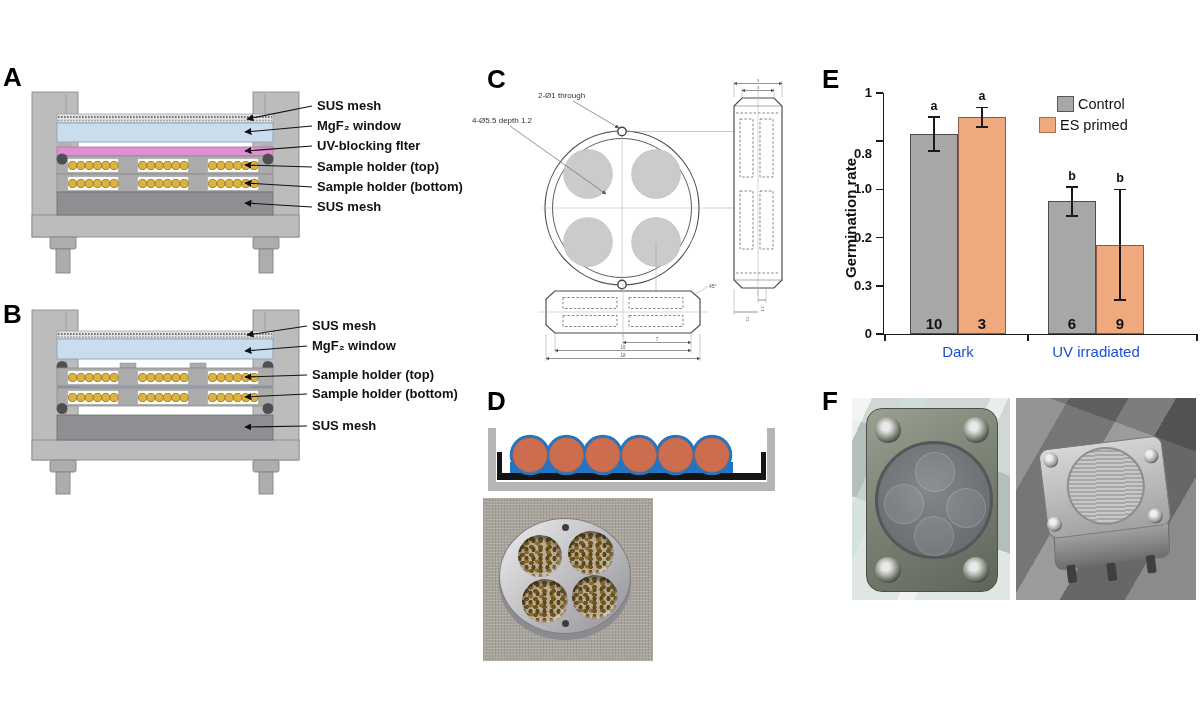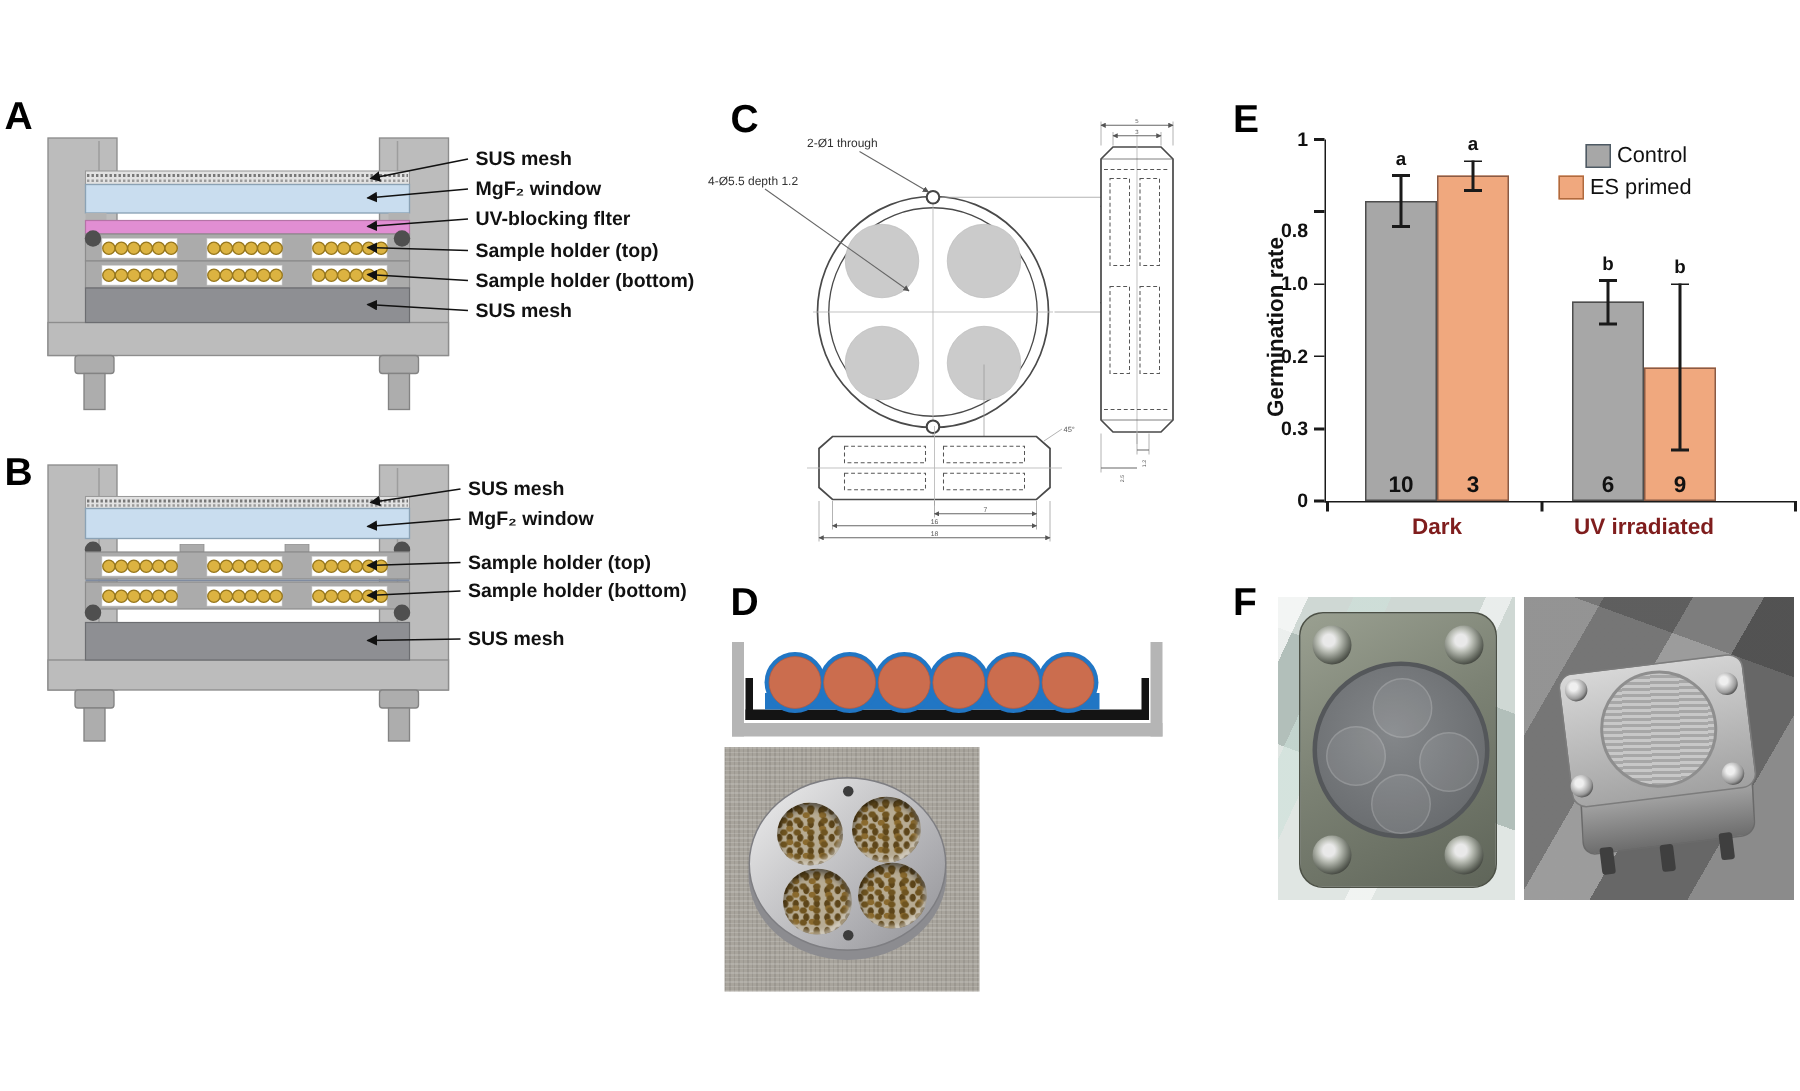--- a/index.html
+++ b/index.html
@@ -31,21 +31,21 @@
 
   
   .e-chart{position:absolute;left:840px;top:80px;width:360px;height:300px;}
   .e-plot{position:absolute;left:43px;top:13px;width:314px;height:241px;
           border-left:1.7px solid #1a1a1a;border-bottom:1.7px solid #1a1a1a;}
   .e-bar{position:absolute;border:1px solid;box-sizing:border-box;}
   .e-err{position:absolute;background:#1a1a1a;}
   .e-cap{position:absolute;width:12px;height:1.6px;background:#1a1a1a;}
   .e-letter{position:absolute;width:20px;text-align:center;font-weight:bold;font-size:12.5px;color:#111;}
   .e-count{position:absolute;width:30px;text-align:center;font-weight:bold;font-size:15px;color:#111;}
-  .e-xcat{position:absolute;text-align:center;font-weight:bold;font-size:15px;color:#7f1d1d;}
+  .e-xcat{position:absolute;text-align:center;font-weight:normal;font-size:15px;color:#1d4ed8;}
   .e-ytick{position:absolute;background:#1a1a1a;}
   .e-yticklabel{position:absolute;font-weight:bold;font-size:13px;color:#111;text-align:right;}
   .e-ylabel{position:absolute;left:2px;top:30px;height:215px;writing-mode:vertical-rl;transform:rotate(180deg);
             display:flex;align-items:center;justify-content:center;font-weight:bold;font-size:15px;color:#111;}
   .legend-row{position:absolute;display:flex;align-items:center;gap:4px;font-weight:normal;font-size:14.5px;color:#111;}
   .legend-swatch{width:17px;height:16px;display:inline-block;box-sizing:border-box;}
   .sw-control{background:#a7a7a7;border:1.6px solid #4e5a64;}
   .sw-es{background:#f0a87e;border:1.6px solid #b06a3e;}
 
   

